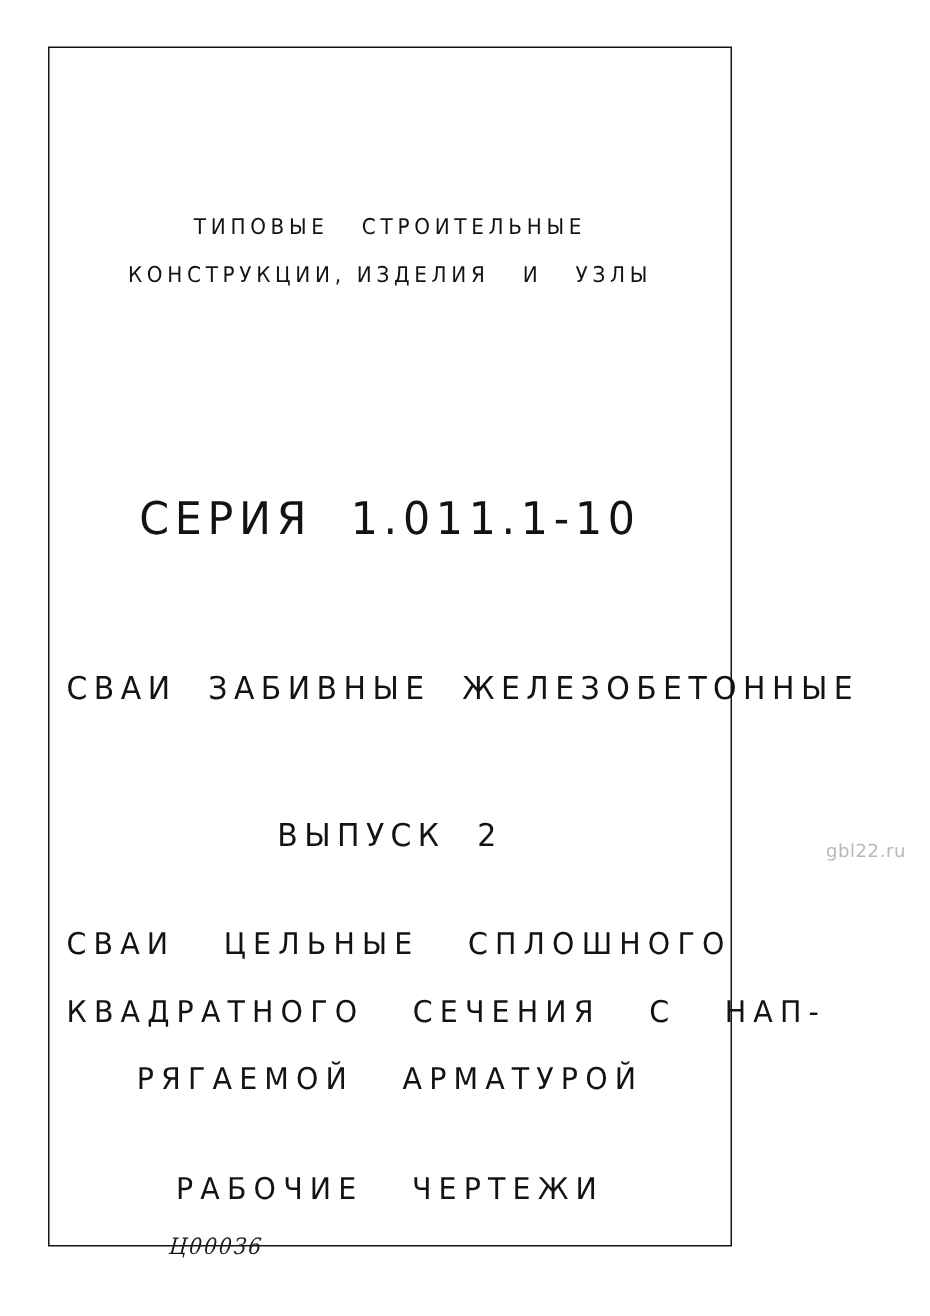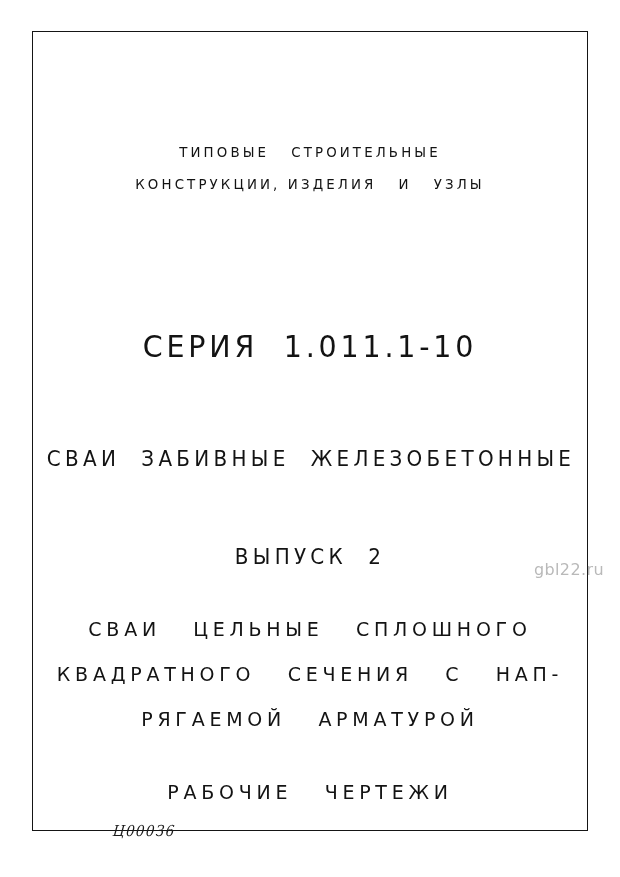--- a/index.html
+++ b/index.html
@@ -22,21 +22,21 @@
     width: 620px;
     height: 877px;
     background: #ffffff;
   }
 
   
   #sheet {
     position: absolute;
     left: 32px;
     top: 31px;
-    width: 556px;
+    width: 456px;
     height: 800px;
     border: 1px solid #151515;
     box-sizing: border-box;
     background: #ffffff;
   }
 
   .txt {
     position: absolute;
     color: #131313;
     white-space: pre;
@@ -99,21 +99,21 @@
     font-style: italic;
     color: #1a1a1a;
     transform: scaleX(0.9) skewX(-6deg);
     transform-origin: left center;
   }
 
   .watermark {
     position: absolute;
     right: 16px;
     top: 560px;
-    font-size: 16px;
+    font-size: 12px;
     color: #b9b9b9;
     letter-spacing: 0.4px;
     font-family: "DejaVu Sans", sans-serif;
   }
 
   
   #l1 { top: 112px; }
   #l2 { top: 144px; }
   #series { top: 297px; }
   #piles { top: 415px; }

